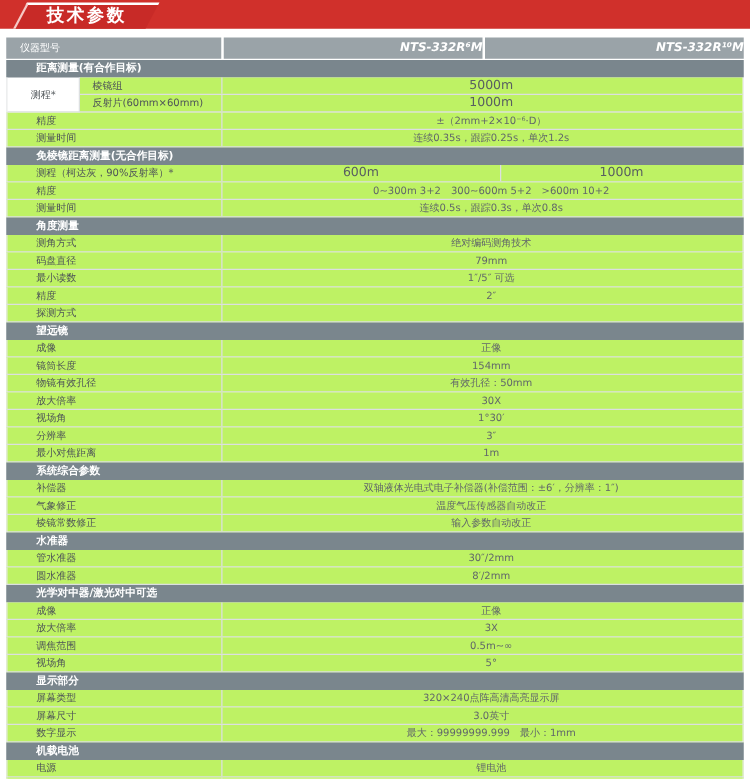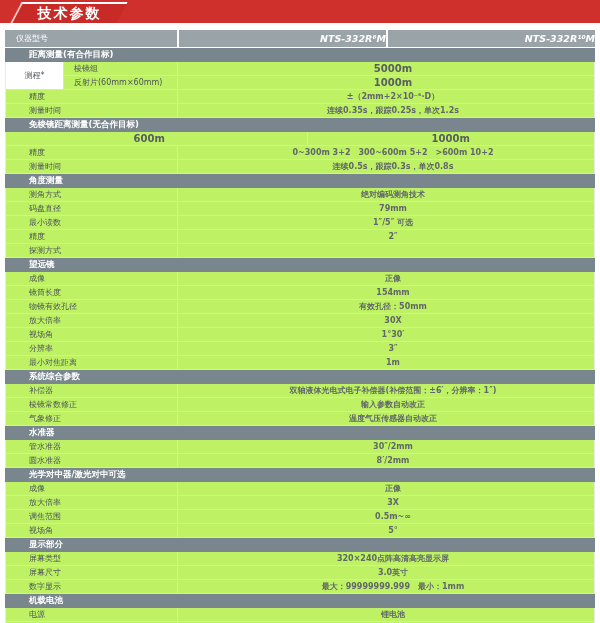--- a/index.html
+++ b/index.html
@@ -23,21 +23,21 @@
   .mh-model { flex:1; text-align:right; font-size:9.5px; font-weight:bold; font-style:italic; }
 
   .section { height:14px; background:#7a868d; color:#fff; font-size:8.5px; font-weight:bold;
              padding-left:24px; display:flex; align-items:center; }
 
   .row { display:flex; height:14px; background:#bef264;
          border-bottom:1px solid #dcdfe0; border-left:1px solid #e7e9ea; border-right:1px solid #e7e9ea;gap:14px; }
   .cell-label { width:172px; padding-left:23px; font-size:8px; color:#4e5458;
                 border-right:1px solid #dcdfe0; display:flex; align-items:center; }
   .cell-value { flex:1; font-size:8px; color:#61676a;
-                display:flex; align-items:center; justify-content:center; text-align:right;font-weight:bold; }
+                display:flex; align-items:center; justify-content:center; text-align:right; }
   .cell-value.big { font-size:10px; color:#585e61; }
   .row2 .cell-value + .cell-value { border-left:1px solid #dcdfe0; }
 
   .grouprow { display:flex; border-left:1px solid #e7e9ea; border-right:1px solid #e7e9ea; }
   .group-label { width:58px; font-size:8px; color:#4e5458;
                  border-right:1px solid #dcdfe0; border-bottom:1px solid #dcdfe0;
                  display:flex; align-items:center; justify-content:center; }
   .group-body { flex:1; }
   .group-body .row { border-left:none; border-right:none; }
   .cell-sublabel { width:114px; padding-left:10px; font-size:8px; color:#4e5458;
@@ -78,20 +78,21 @@
         <div class="row">
           <div class="cell-label">精度</div>
           <div class="cell-value">±（2mm+2×10⁻⁶·D）</div>
         </div>
         <div class="row">
           <div class="cell-label">测量时间</div>
           <div class="cell-value">连续0.35s，跟踪0.25s，单次1.2s</div>
         </div>
         <div class="section">免棱镜距离测量(无合作目标)</div>
         <div class="row row2">
+          <div class="cell-label">测程（柯达灰，90%反射率）*</div>
           <div class="cell-value big">600m</div>
           <div class="cell-value big">1000m</div>
         </div>
         <div class="row">
           <div class="cell-label">精度</div>
           <div class="cell-value">0~300m 3+2　300~600m 5+2　&gt;600m 10+2</div>
         </div>
         <div class="row">
           <div class="cell-label">测量时间</div>
           <div class="cell-value">连续0.5s，跟踪0.3s，单次0.8s</div>
@@ -144,27 +145,27 @@
         <div class="row">
           <div class="cell-label">最小对焦距离</div>
           <div class="cell-value">1m</div>
         </div>
         <div class="section">系统综合参数</div>
         <div class="row">
           <div class="cell-label">补偿器</div>
           <div class="cell-value">双轴液体光电式电子补偿器(补偿范围：±6′，分辨率：1″)</div>
         </div>
         <div class="row">
+          <div class="cell-label">气象修正</div>
+          <div class="cell-value">温度气压传感器自动改正</div>
+        </div>
+        <div class="row">
           <div class="cell-label">棱镜常数修正</div>
           <div class="cell-value">输入参数自动改正</div>
         </div>
-        <div class="row">
-          <div class="cell-label">气象修正</div>
-          <div class="cell-value">温度气压传感器自动改正</div>
-        </div>
         <div class="section">水准器</div>
         <div class="row">
           <div class="cell-label">管水准器</div>
           <div class="cell-value">30″/2mm</div>
         </div>
         <div class="row">
           <div class="cell-label">圆水准器</div>
           <div class="cell-value">8′/2mm</div>
         </div>
         <div class="section">光学对中器/激光对中可选</div>

